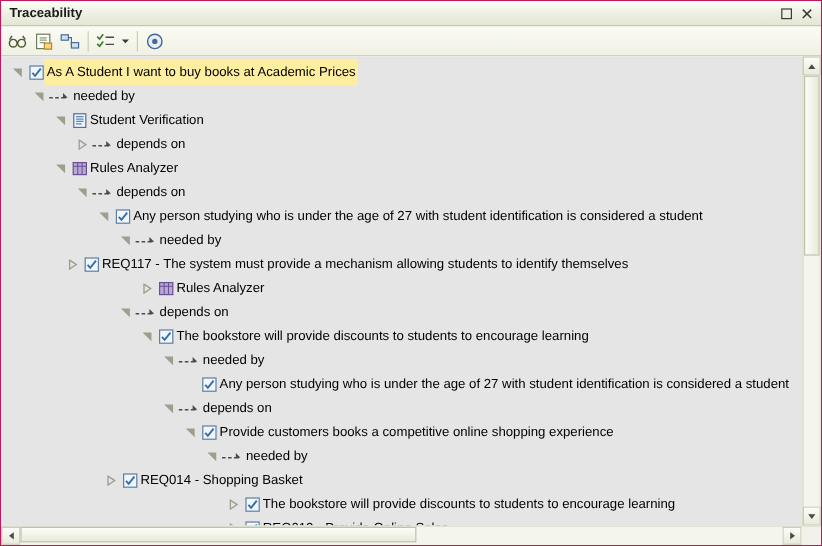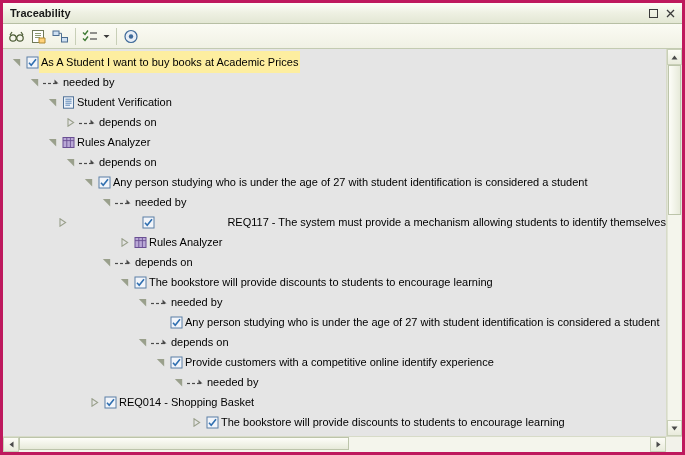--- a/index.html
+++ b/index.html
@@ -13,21 +13,21 @@
     font-family: "Liberation Sans", sans-serif;
     font-size: 11px;
     color: #000000;
     overflow: hidden;
   }
   .window {
     position: relative;
     width: 685px;
     height: 455px;
     box-sizing: border-box;
-    border: 3px solid #be185d;
+    border: 1px solid #be185d;
     background: #f6f6f0;
     display: flex;
     flex-direction: column;
   }
   
   .titlebar {
     height: 21px;
     flex: 0 0 21px;
     background: linear-gradient(to bottom, #fdfdf7 0%, #eef0e2 50%, #e3e7d4 100%);
     border-bottom: 1px solid #b7bfa4;
@@ -409,21 +409,21 @@
           <span class="arrowlink">
             <svg width="20" height="11" viewBox="0 0 20 11">
               <path d="M1 6.5 H4" stroke="#4a4a4a" stroke-width="1.2"></path>
               <path d="M6 6.5 H9" stroke="#4a4a4a" stroke-width="1.2"></path>
               <path d="M11 6.5 H15" stroke="#4a4a4a" stroke-width="1.2"></path>
               <path d="M12.5 2.5 L16.5 6.5 L12.5 6.5" fill="#4a4a4a"></path>
             </svg>
           </span>
           <span class="label">needed by</span>
         </div>
-        <div class="row" style="padding-left: 52px; justify-content: space-between;">
+        <div class="row" style="padding-left: 52px;">
           <span class="twisty">
             <svg width="9" height="9" viewBox="0 0 9 9">
               <path d="M2 0.8 L7.6 4.5 L2 8.2 Z" fill="none" stroke="#9aa08c" stroke-width="1.1"></path>
             </svg>
           </span>
           <span class="ico">
             <svg width="13" height="13" viewBox="0 0 13 13">
               <rect x="1" y="1" width="11" height="11" fill="#f2f5fa" stroke="#5b7fa6" stroke-width="1"></rect>
               <path d="M3 6.8 L5.2 9.2 L10 3.2" stroke="#2f6fb0" stroke-width="1.6" fill="none"></path>
             </svg>
@@ -521,21 +521,21 @@
             <svg width="9" height="9" viewBox="0 0 9 9">
               <path d="M0.8 1 L8.2 1 L8.2 8.4 Z" fill="#9aa08c"></path>
             </svg>
           </span>
           <span class="ico">
             <svg width="13" height="13" viewBox="0 0 13 13">
               <rect x="1" y="1" width="11" height="11" fill="#f2f5fa" stroke="#5b7fa6" stroke-width="1"></rect>
               <path d="M3 6.8 L5.2 9.2 L10 3.2" stroke="#2f6fb0" stroke-width="1.6" fill="none"></path>
             </svg>
           </span>
-          <span class="label">Provide customers with a competitive online identify experience</span>
+          <span class="label">Provide customers books a competitive online shopping experience</span>
         </div>
         <div class="row" style="padding-left: 168px;">
           <span class="twisty">
             <svg width="9" height="9" viewBox="0 0 9 9">
               <path d="M0.8 1 L8.2 1 L8.2 8.4 Z" fill="#9aa08c"></path>
             </svg>
           </span>
           <span class="arrowlink">
             <svg width="20" height="11" viewBox="0 0 20 11">
               <path d="M1 6.5 H4" stroke="#4a4a4a" stroke-width="1.2"></path>

